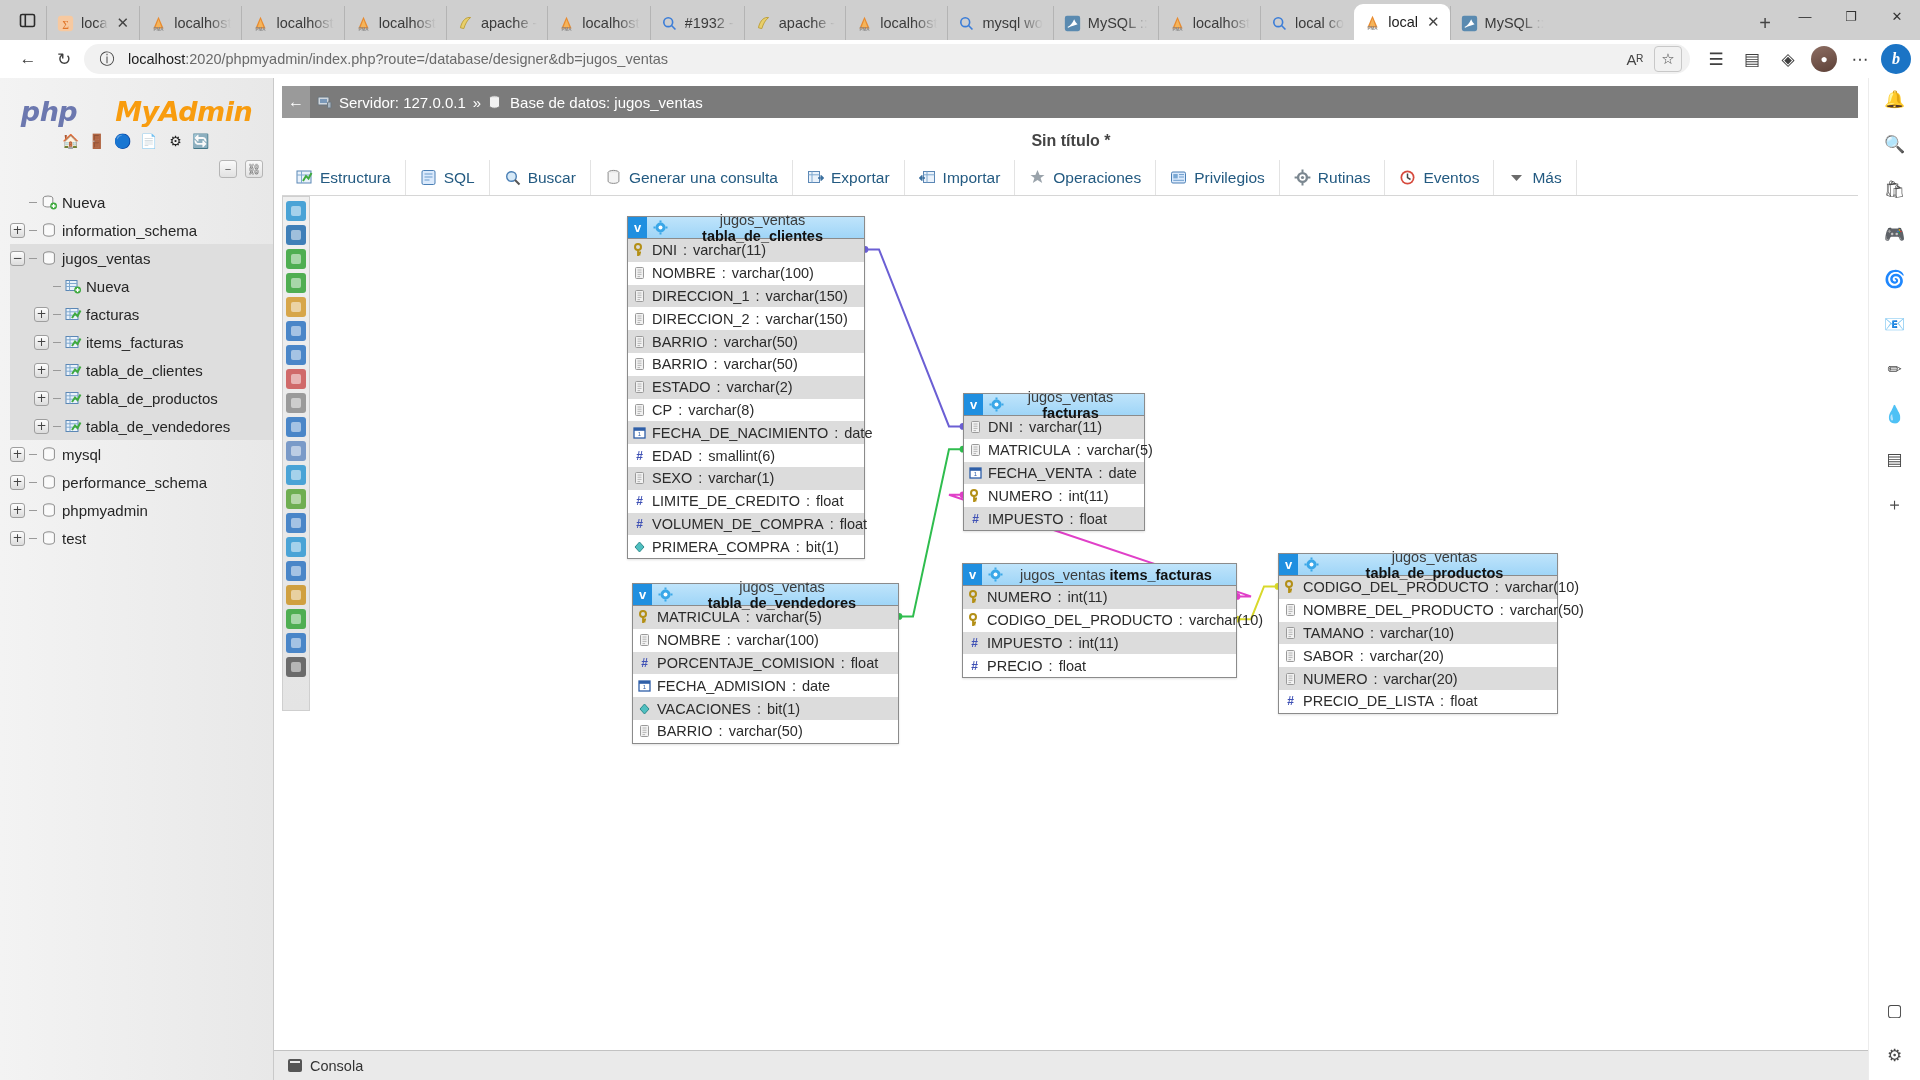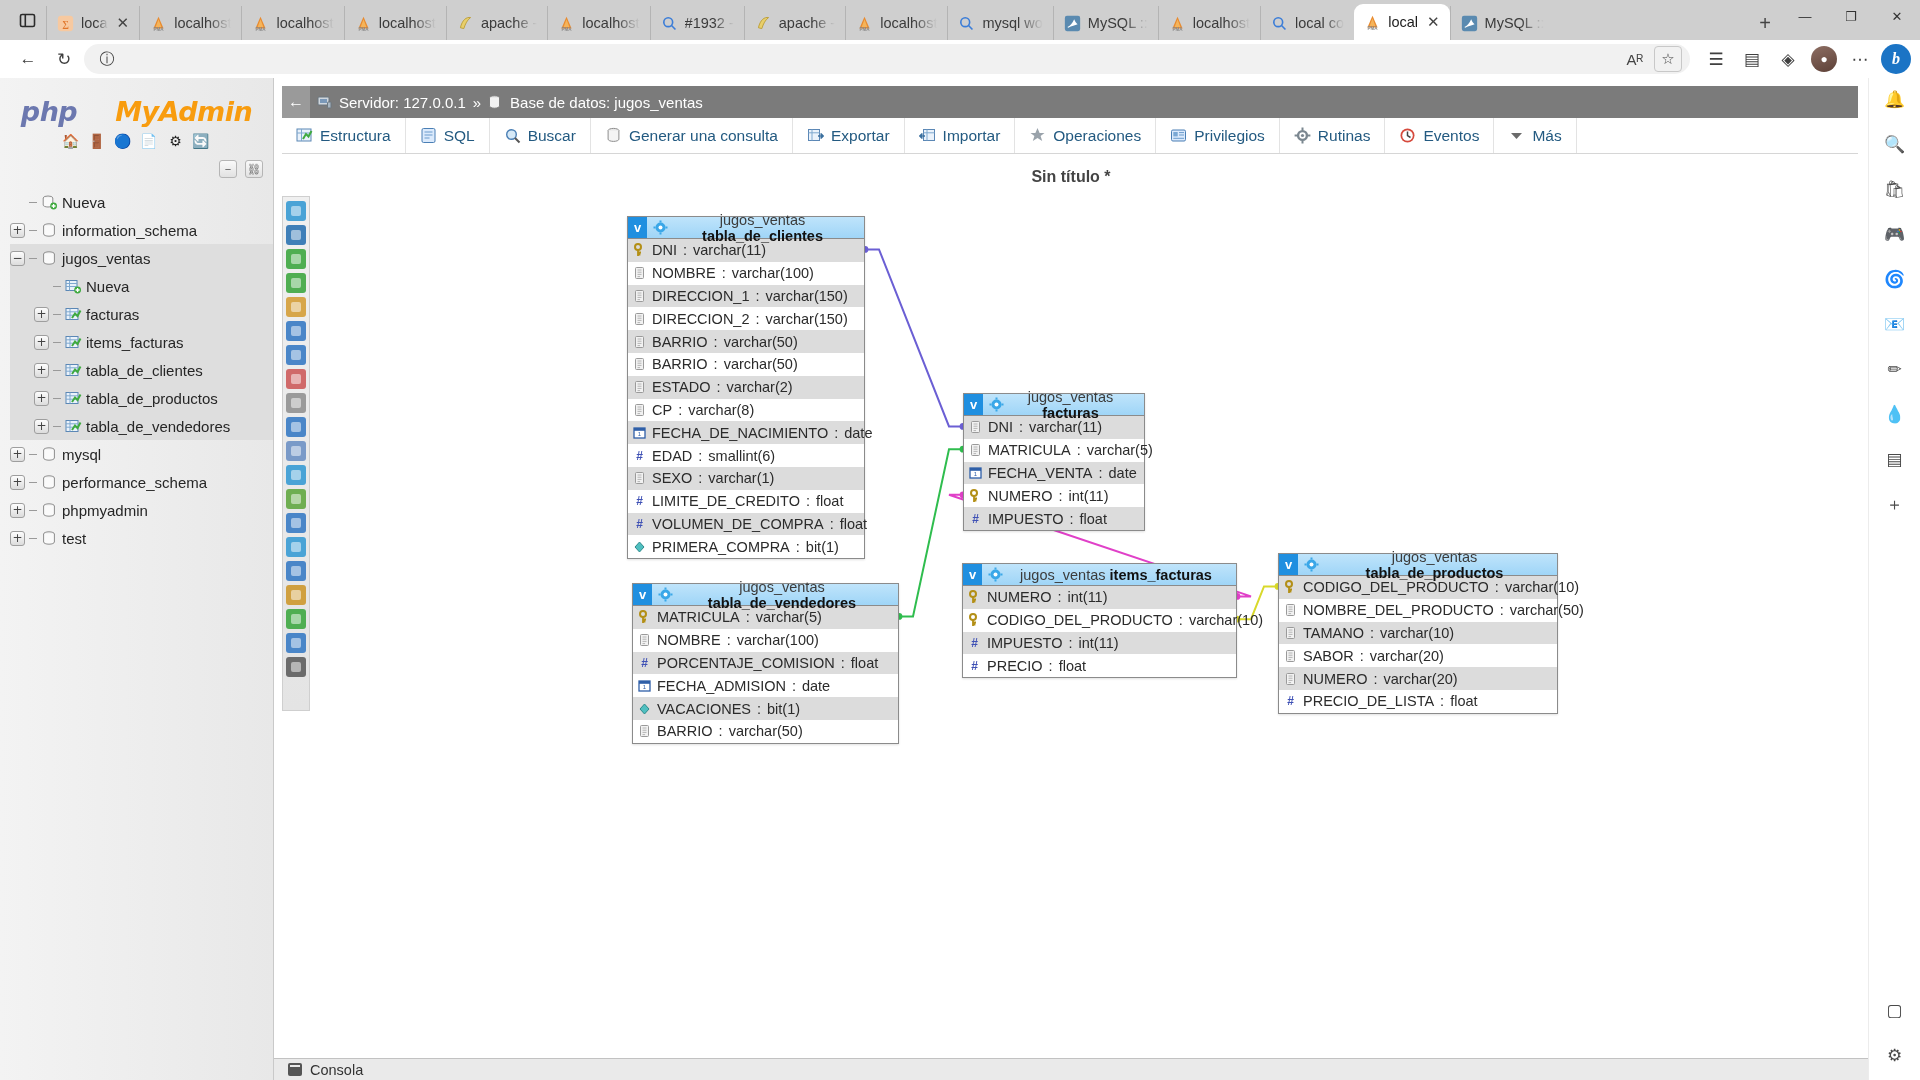--- a/index.html
+++ b/index.html
@@ -157,21 +157,21 @@
   .ent-title b { color:#111; }
   .col { display:flex; align-items:center; height:22.8px; gap:6px; padding:0 8px 0 5px;
     color:#2b2b2b; white-space:nowrap; }
   .col:nth-child(even) { background:#dcdcdc; }
   .colicon { width:13px; height:14px; flex:0 0 13px; display:flex; align-items:center;
     justify-content:center; font-size:11px; }
   svg.relwire { position:absolute; left:0; top:0; width:100%; height:100%; overflow:visible;
     z-index:2; pointer-events:none; }
 
   
-  #console-bar { position:absolute; left:274px; bottom:0; right:0; height:22px;
+  #console-bar { position:absolute; left:274px; bottom:0; right:0; height:30px;
     background:#eaeaea; border-top:1px solid #c2c2c2; display:flex; align-items:center;
     gap:8px; padding-left:14px; font-size:14.5px; color:#333; }
   .console-ico { width:14px; height:13px; background:#555; border-radius:2px;
      display:inline-block; position:relative; }
   .console-ico:after{ content:""; position:absolute; left:2px; top:2px; width:10px; height:2px;
      background:#eaeaea; }
 </style>
 </head>
 <body>
 
@@ -318,20 +318,21 @@
     <div class="navbtn">
         <span>←</span>
       </div>
     <div class="navbtn">
         <span>↻</span>
       </div>
     <div id="omnibox">
       <span class="oicon">
           <span>ⓘ</span>
         </span>
+      <span class="urltext"><b>localhost</b><span>:2020/phpmyadmin/index.php?route=/database/designer&amp;db=jugos_ventas</span></span>
       <span class="omni-right">
         <span class="oicon">
             <span>Aᴿ</span>
           </span>
         <span class="oicon boxed">
             <span>☆</span>
           </span>
       </span>
     </div>
     <div class="navbtn">
@@ -521,20 +522,22 @@
           <span>»</span>
           <span class="bc-ico">
             <svg width="13" height="15" viewBox="0 0 13 15">
                 <ellipse cx="6.5" cy="3" rx="5" ry="2.2" fill="#e8e8e8" stroke="#7d7d7d"></ellipse>
                 <path d="M1.5 3v8c0 1.2 2.2 2.2 5 2.2s5-1 5-2.2V3" fill="#f2f2f2" stroke="#7d7d7d"></path>
               </svg>
           </span>
           <span>Base de datos: jugos_ventas</span>
         </div>
 
+        <div id="designer-title">Sin título *</div>
+
         <div id="pma-tabs">
             <div class="pmatab">
               <span class="ti">
                 <svg width="17" height="17" viewBox="0 0 17 17">
                   <rect x="1" y="2" width="14" height="12" fill="#eaf2fb" stroke="#5b87b5"></rect>
                   <path d="M1 6h14M5.5 2v12" stroke="#7ea8cf"></path>
                   <path d="M7 12 L10 7 L12.5 9.5 L15.5 4" stroke="#3faa3f" stroke-width="2" fill="none"></path>
                 </svg>
               </span>
               <span>Estructura</span>
@@ -626,22 +629,20 @@
             </div>
             <div class="pmatab">
               <span class="ti">
                 <svg width="17" height="17" viewBox="0 0 17 17">
                   <path d="M3 6 L8.5 12 L14 6 Z" fill="#6b6b6b"></path>
                 </svg>
               </span>
               <span>Más</span>
             </div>
           </div>
-
-        <div id="designer-title">Sin título *</div>
 
         <div id="canvas-wrap">
           <div id="designer-toolbar">
               <span class="dtool" style="background: rgb(74, 163, 214);">
                 <svg width="14" height="14" viewBox="0 0 14 14">
                   <rect x="2" y="2" width="10" height="10" rx="2" fill="rgba(255,255,255,.5)"></rect>
                 </svg>
               </span>
               <span class="dtool" style="background: rgb(63, 127, 184);">
                 <svg width="14" height="14" viewBox="0 0 14 14">

